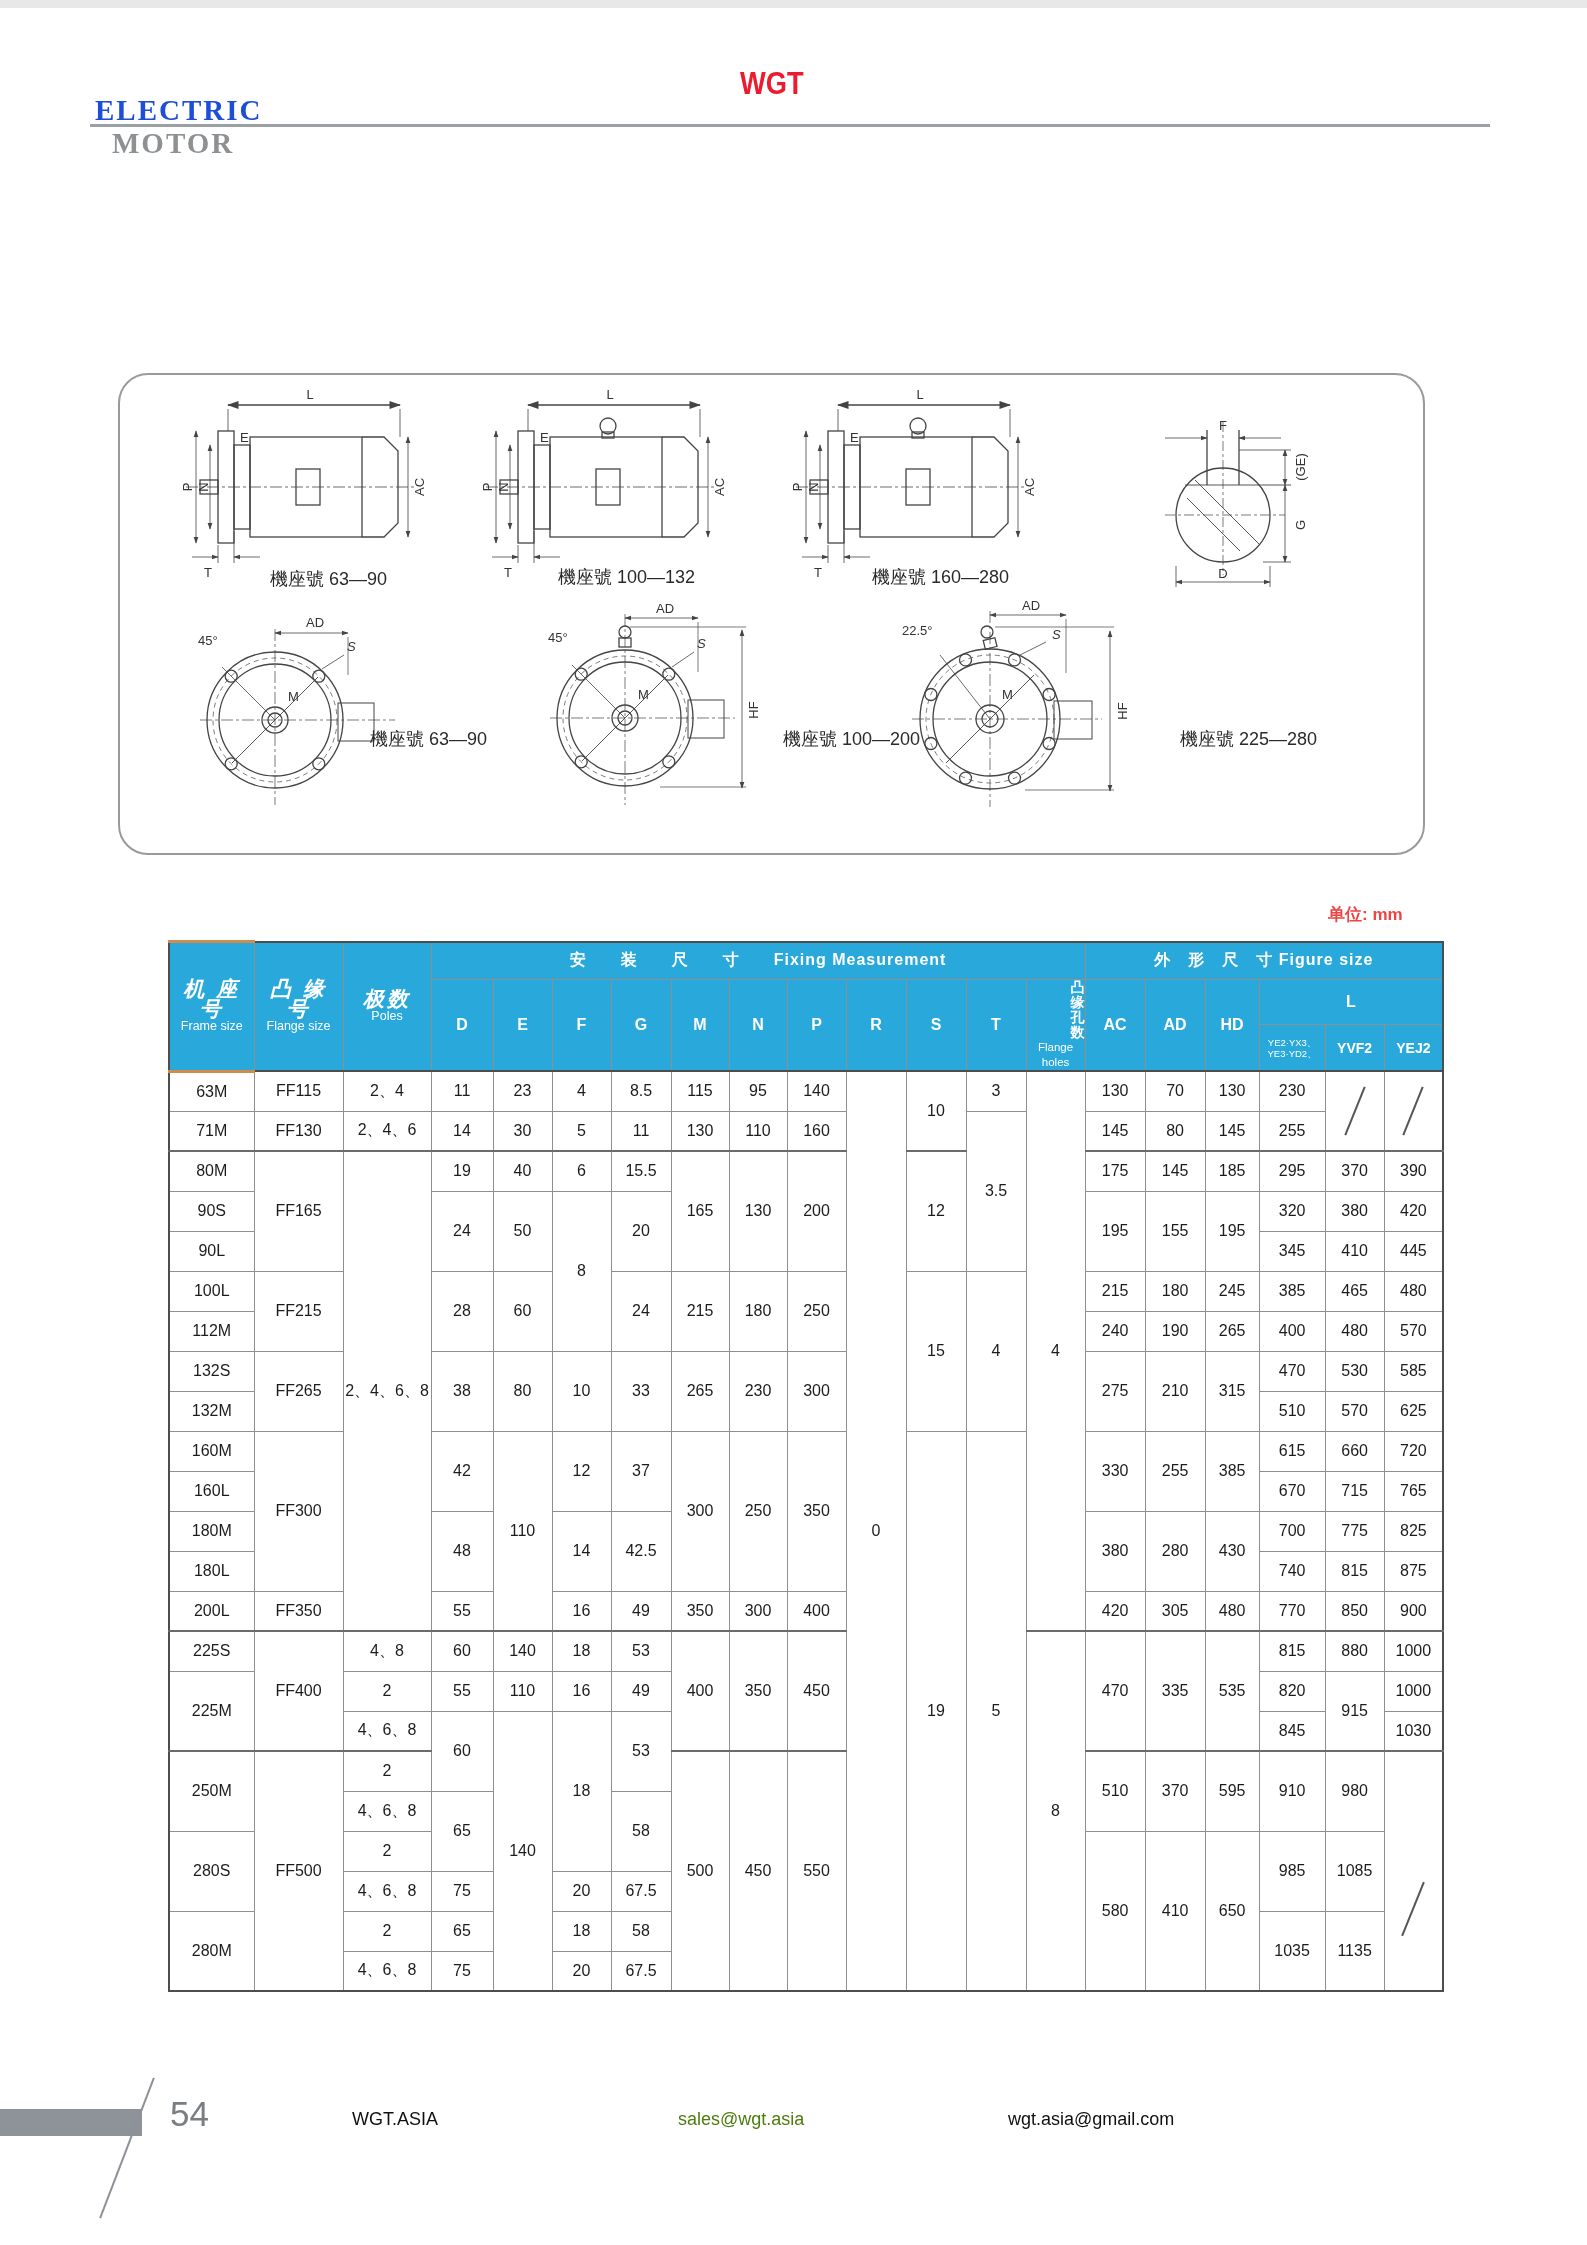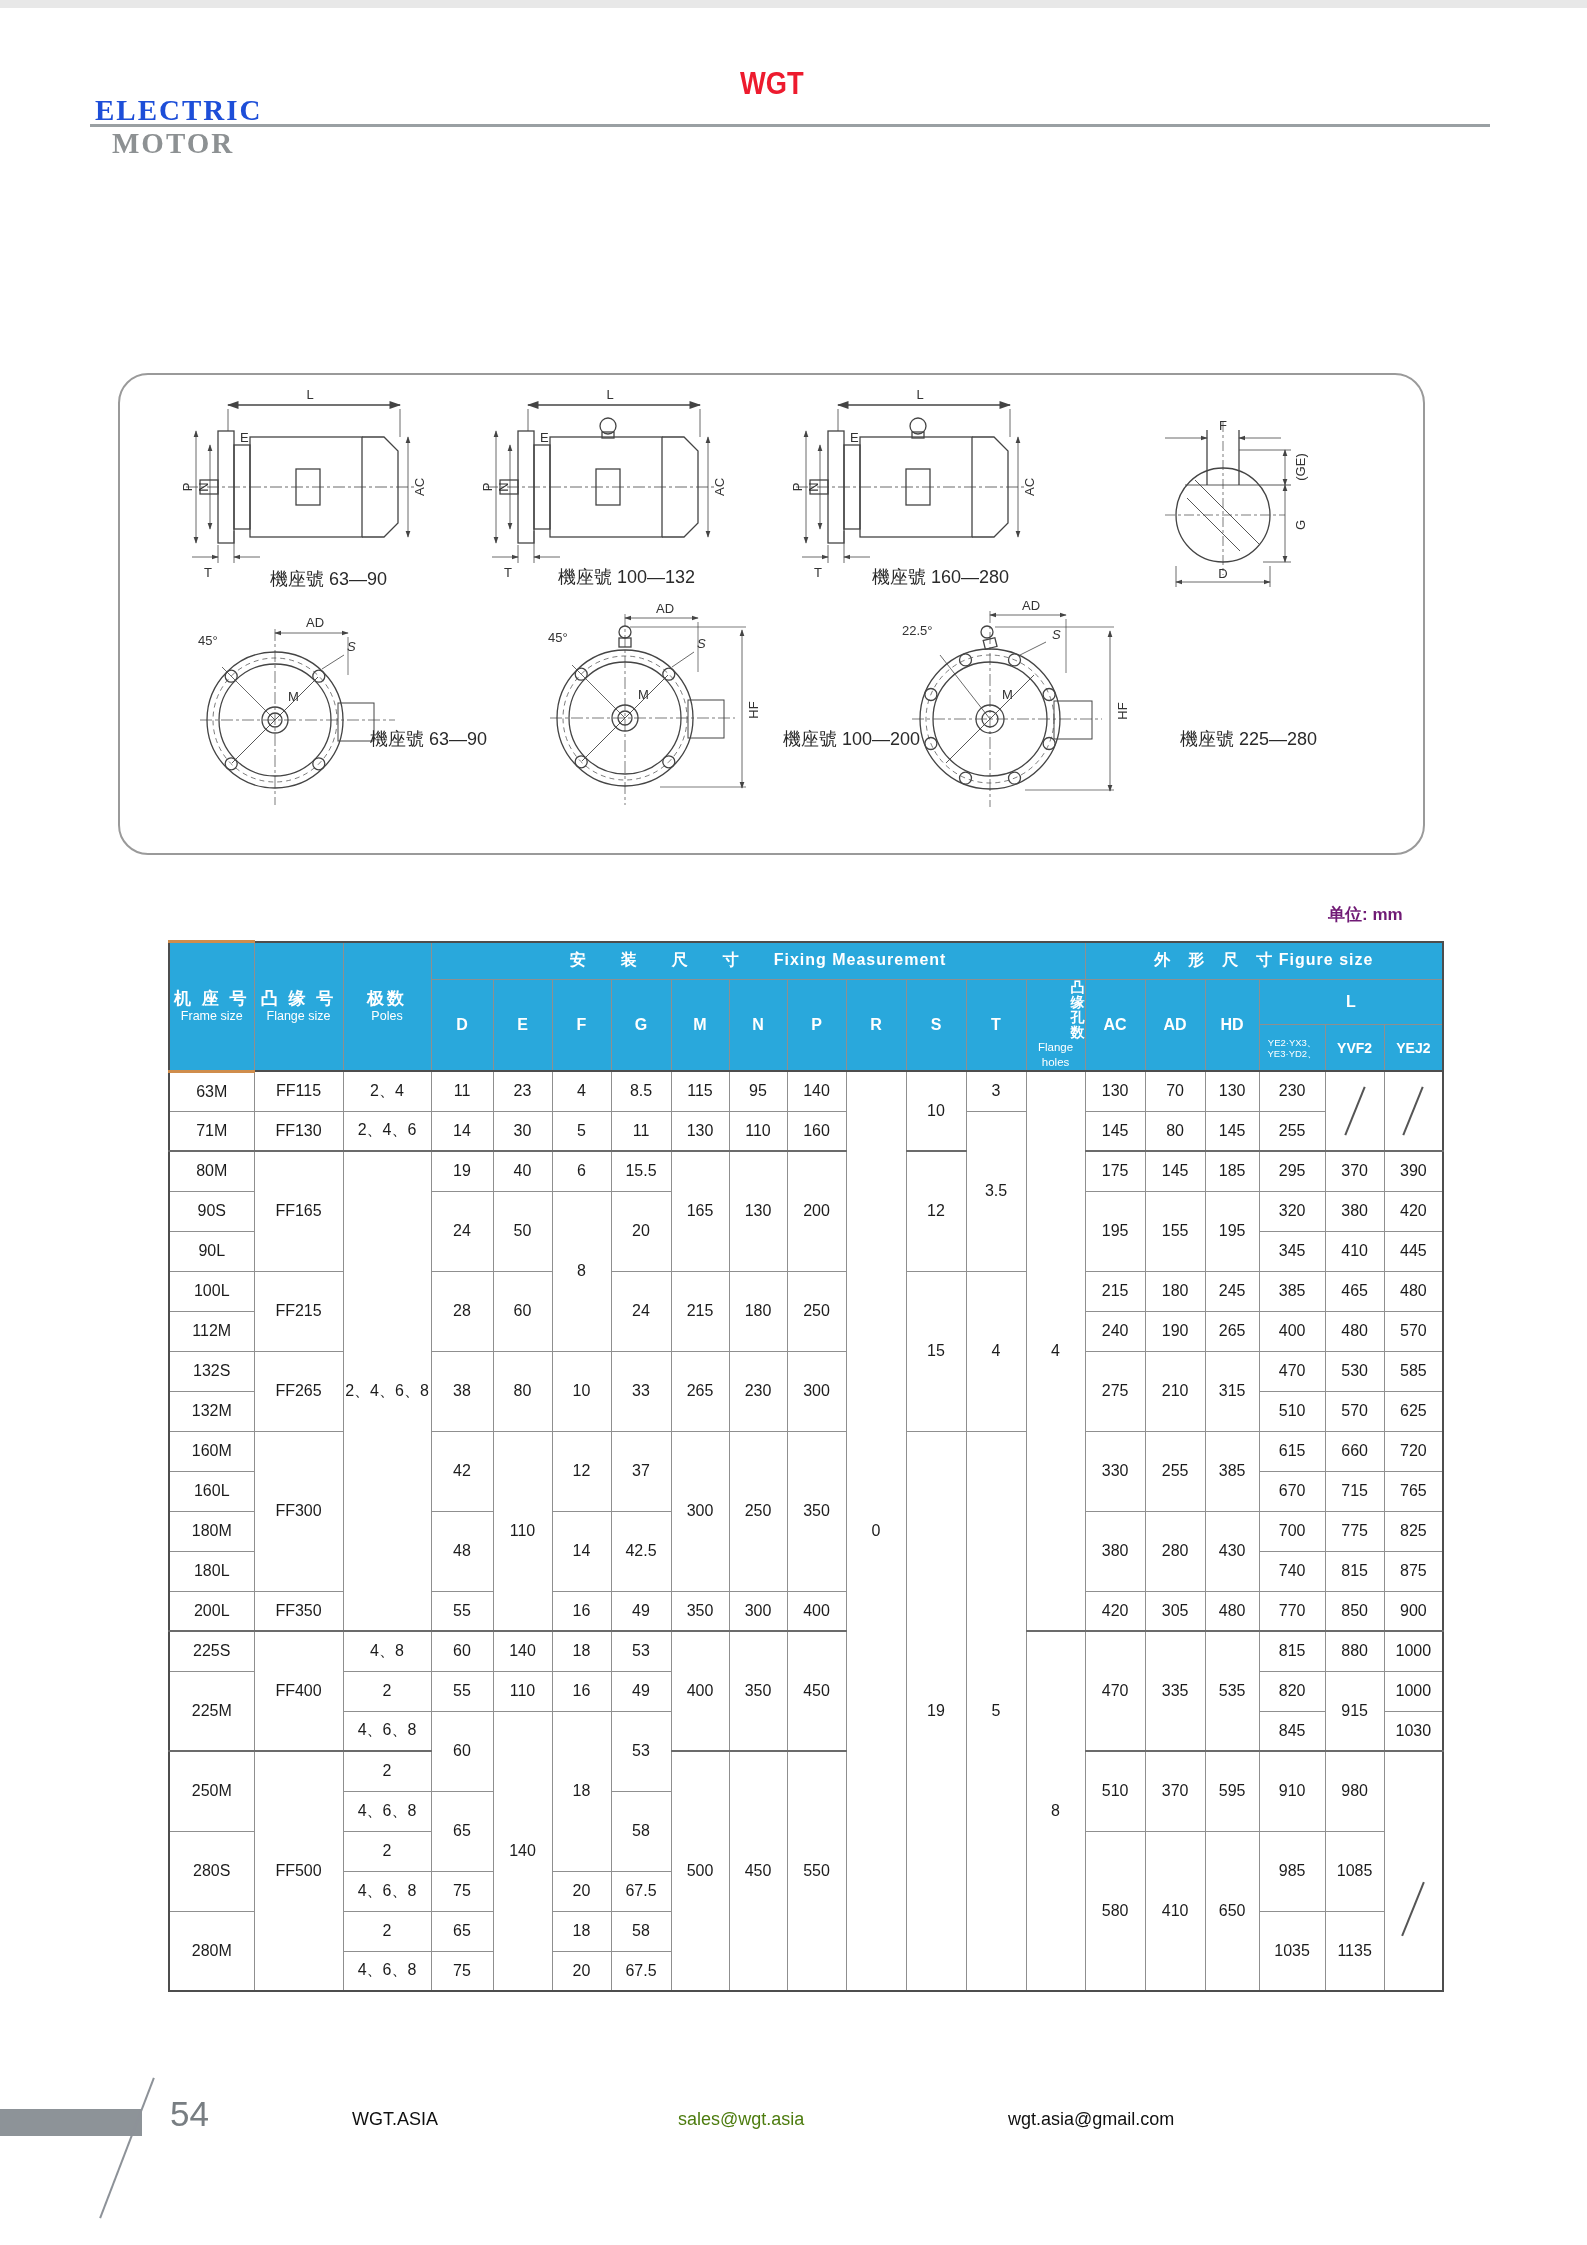--- a/index.html
+++ b/index.html
@@ -15,28 +15,28 @@
   .brand-rule{position:absolute;left:90px;top:116px;width:1400px;height:3px;background:#9aa0a3;}
   .title-zh{position:absolute;left:178px;top:272px;font-size:24px;font-weight:bold;color:#121212;}
   .title-en{position:absolute;left:178px;top:304px;font-size:22px;color:#1a1a1a;}
   
   .draw-box{position:absolute;left:118px;top:365px;width:1303px;height:478px;
         border:2px solid #9a9a9a;border-radius:30px;}
   .draw-box svg{position:absolute;}
   .cap{position:absolute;font-size:18px;color:#2a2a2a;white-space:nowrap;}
   svg text{font-family:"Liberation Sans",sans-serif;font-size:13px;fill:#333;}
   
-  .unit-note{position:absolute;left:1328px;top:895px;font-size:17px;font-weight:bold;color:#701a75;}
+  .unit-note{position:absolute;left:1328px;top:895px;font-size:17px;font-weight:bold;color:#ef4444;}
   
   .tbl-wrap{position:absolute;left:168px;top:932px;}
   table{border-collapse:collapse;table-layout:fixed;width:1274px;border:2px solid #4d4d4d;}
   th,td{border:1px solid #8f8f8f;text-align:center;vertical-align:middle;padding:0;overflow:hidden;}
   thead th{background:#29a8dc;color:#fff;font-weight:bold;}
   thead tr.hr1{height:38px;} thead tr.hr2{height:37px;} thead tr.hr3{height:38px;}
-  .zh-big{font-size:17px;letter-spacing:3px;line-height:20px;}
+  .zh-big{font-size:21px;letter-spacing:3px;line-height:20px;font-style:italic;}
   .en-sm{font-size:12.5px;font-weight:normal;letter-spacing:0;line-height:14px;}
   .grp{font-size:16px;letter-spacing:1px;}
   .dim-letter{font-size:16px;font-weight:bold;}
   .holes-th div{line-height:15px;}
   .holes-zh{font-size:14px;padding-left:44px;} .holes-en{font-size:11.5px;font-weight:normal;}
   .l-sub-sm{font-size:9.5px;font-weight:normal;line-height:11px;}
   .l-sub{font-size:14px;}
   .th-frame{border-top:3px solid #cf8d4c;border-bottom:3px solid #cf8d4c;}
   .th-sub{border-bottom:1px solid #4c1d95;}
   tbody tr{height:40px;}

